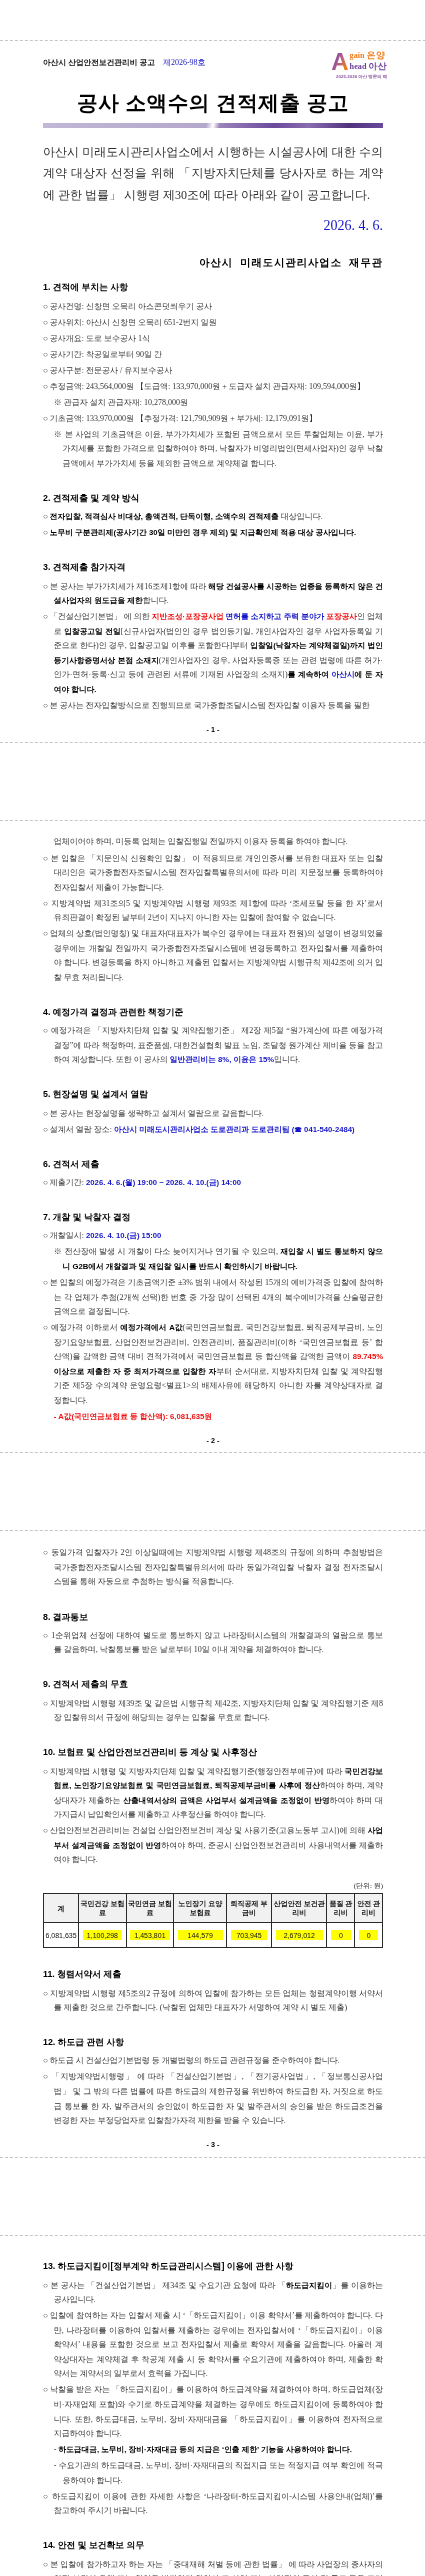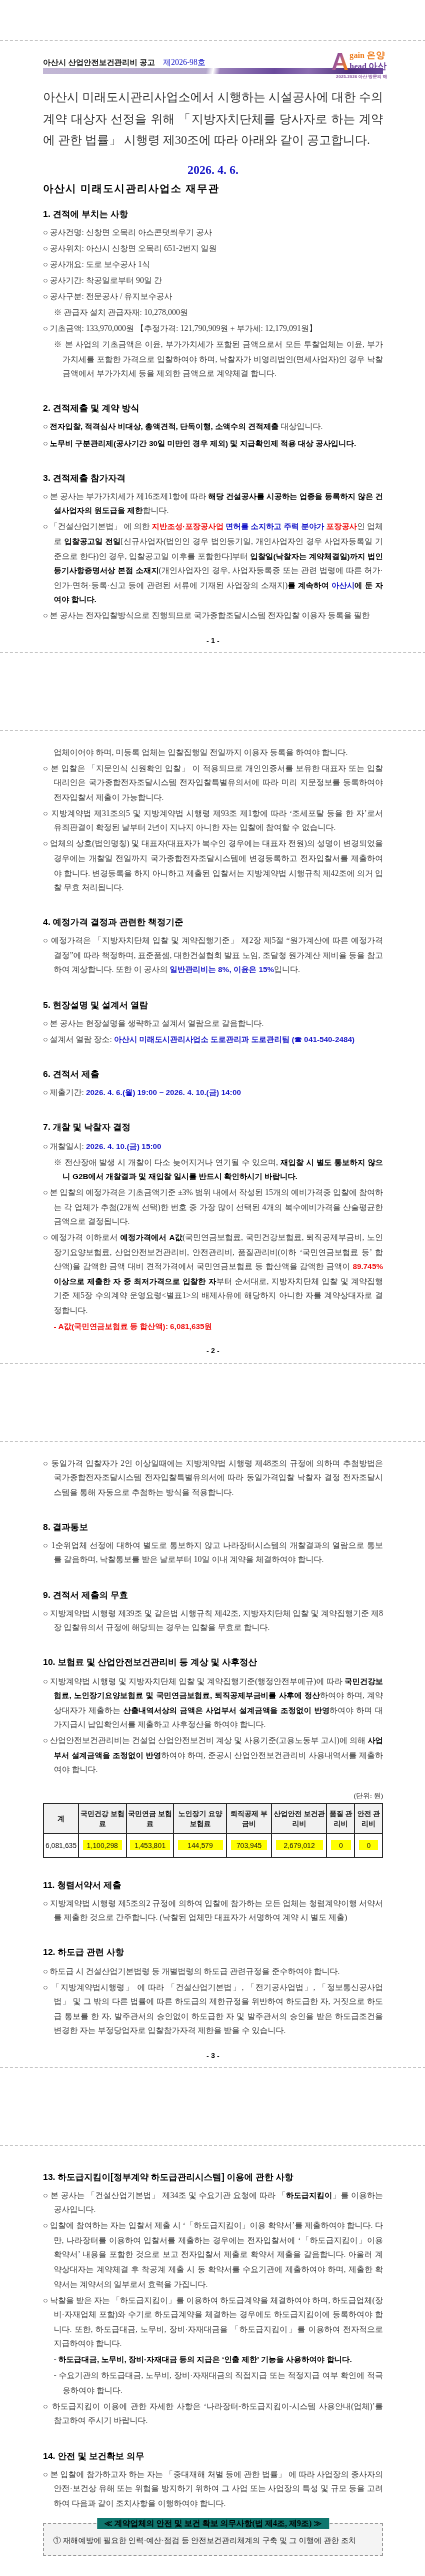--- a/index.html
+++ b/index.html
@@ -40,22 +40,22 @@
   .logo-cap{font-family:"Liberation Sans",sans-serif;font-weight:700;font-size:4.4px;color:#8a56a0;margin-top:2.1px;}
   .doc-title{
     font-family:"Liberation Sans",sans-serif;font-weight:900;font-size:20.6px;color:#000;
     text-align:center;letter-spacing:0.5px;margin:20.6px 0 6.2px;
   }
   .title-bar{
     height:5.2px;margin-bottom:13.4px;
     background:linear-gradient(100deg,#c2b7d5 0%,#b4a7cc 48%,#ffffff 50%,#9a82ba 52%,#6a4a9c 68%,#8a6cb0 78%,#50327c 90%,#6a4a9c 100%);
   }
   .intro{font-size:12px;line-height:1.8;text-align:justify;margin:0;color:#2e2e2e;}
-  .date-line{color:var(--blue);font-weight:700;font-size:12px;text-align:center;margin-top:11.3px;}
-  .issuer-line{font-family:Liberation Serif, serif;font-weight:800;font-size:10.3px;color:#000;letter-spacing:1px;margin-top:4px;}
+  .date-line{color:var(--blue);font-weight:400;font-size:14px;text-align:right;margin-top:11.3px;}
+  .issuer-line{font-family:Liberation Mono, monospace;font-weight:800;font-size:10.3px;color:#000;text-align:right;letter-spacing:1px;margin-top:22px;}
 
   
   .sec-h{font-family:"Liberation Sans",sans-serif;font-weight:800;font-size:8.8px;color:#000;margin:21.6px 0 5.2px;}
   .blocks > .sec-h:first-child{margin-top:12.4px;}
   .para{font-size:8px;line-height:1.82;text-align:justify;margin:1.5px 0;color:var(--ink);}
   .para.ind0{padding-left:10.8px;text-indent:-10.8px;}
   .para.ind1{margin-left:10.8px;padding-left:8.8px;text-indent:-8.8px;}
   .para.cont{padding-left:10.8px;}
   .b{font-family:"Liberation Sans",sans-serif;font-weight:700;color:#000;font-size:7.7px;}
   .u{font-family:"Liberation Sans",sans-serif;font-weight:700;color:var(--blue);font-size:7.7px;}
@@ -87,32 +87,34 @@
       <div class="logo">
         <div class="logo-row">
           <span class="logo-a">A</span>
           <span class="logo-txt">
             <span class="logo-l1"><span class="en">gain</span> <span class="ko">온양</span></span>
             <span class="logo-l2"><span class="en">head</span> <span class="ko">아산</span></span>
           </span>
         </div>
         <div class="logo-cap">2025-2026 아산 방문의 해</div>
       </div>
+      <h1 class="doc-title">공사 소액수의 견적제출 공고</h1>
       <div class="title-bar"></div>
       <p class="intro">아산시 미래도시관리사업소에서 시행하는 시설공사에 대한 수의계약 대상자 선정을 위해 「지방자치단체를 당사자로 하는 계약에 관한 법률」 시행령 제30조에 따라 아래와 같이 공고합니다.</p>
       <div class="date-line">2026. 4. 6.</div>
       <div class="issuer-line">아산시 미래도시관리사업소 재무관</div>
     </div>
     <div class="blocks">
         <div class="sec-h">1. 견적에 부치는 사항</div>
         <div class="para ind0">○ 공사건명: 신창면 오목리 아스콘덧씌우기 공사</div>
         <div class="para ind0">○ 공사위치: 아산시 신창면 오목리 651-2번지 일원</div>
         <div class="para ind0">○ 공사개요: 도로 보수공사 1식</div>
         <div class="para ind0">○ 공사기간: 착공일로부터 90일 간</div>
         <div class="para ind0">○ 공사구분: 전문공사 / 유지보수공사</div>
+        <div class="para ind0">○ 추정금액: 243,564,000원 【도급액: 133,970,000원 + 도급자 설치 관급자재: 109,594,000원】</div>
         <div class="para ind1">※ 관급자 설치 관급자재: 10,278,000원</div>
         <div class="para ind0">○ 기초금액: 133,970,000원 【추정가격: 121,790,909원 + 부가세: 12,179,091원】</div>
         <div class="para ind1">※ 본 사업의 기초금액은 이윤, 부가가치세가 포함된 금액으로서 모든 투찰업체는 이윤, 부가가치세를 포함한 가격으로 입찰하여야 하며, 낙찰자가 비영리법인(면세사업자)인 경우 낙찰금액에서 부가가치세 등을 제외한 금액으로 계약체결 합니다.</div>
         <div class="sec-h">2. 견적제출 및 계약 방식</div>
         <div class="para ind0"><span>○ </span><span class="b">전자입찰, 적격심사 비대상, 총액견적, 단독이행, 소액수의 견적제출</span><span> 대상입니다.</span></div>
         <div class="para ind0"><span>○ </span><span class="b">노무비 구분관리제(공사기간 30일 미만인 경우 제외) 및 지급확인제 적용 대상 공사입니다.</span></div>
         <div class="sec-h">3. 견적제출 참가자격</div>
         <div class="para ind0"><span>○ 본 공사는 부가가치세가 제16조제1항에 따라 </span><span class="b">해당 건설공사를 시공하는 업종을 등록하지 않은 건설사업자의 원도급을 제한</span><span>합니다.</span></div>
         <div class="para ind0"><span>○ 「건설산업기본법」 에 의한 </span><span class="rb">지반조성·포장공사업</span><span> </span><span class="u">면허를 소지하고 주력 분야가</span><span> </span><span class="rb">포장공사</span><span>인 업체로 </span><span class="b">입찰공고일 전일</span><span>[신규사업자(법인인 경우 법인등기일, 개인사업자인 경우 사업자등록일 기준으로 한다)인 경우, 입찰공고일 이후를 포함한다]부터 </span><span class="b">입찰일(낙찰자는 계약체결일)까지 법인등기사항증명서상 본점 소재지</span><span>(개인사업자인 경우, 사업자등록증 또는 관련 법령에 따른 허가·인가·면허·등록·신고 등에 관련된 서류에 기재된 사업장의 소재지)</span><span class="b">를 계속하여 </span><span class="u">아산시</span><span class="b">에 둔 자여야 합니다.</span></div>
         <div class="para ind0">○ 본 공사는 전자입찰방식으로 진행되므로 국가종합조달시스템 전자입찰 이용자 등록을 필한</div>

